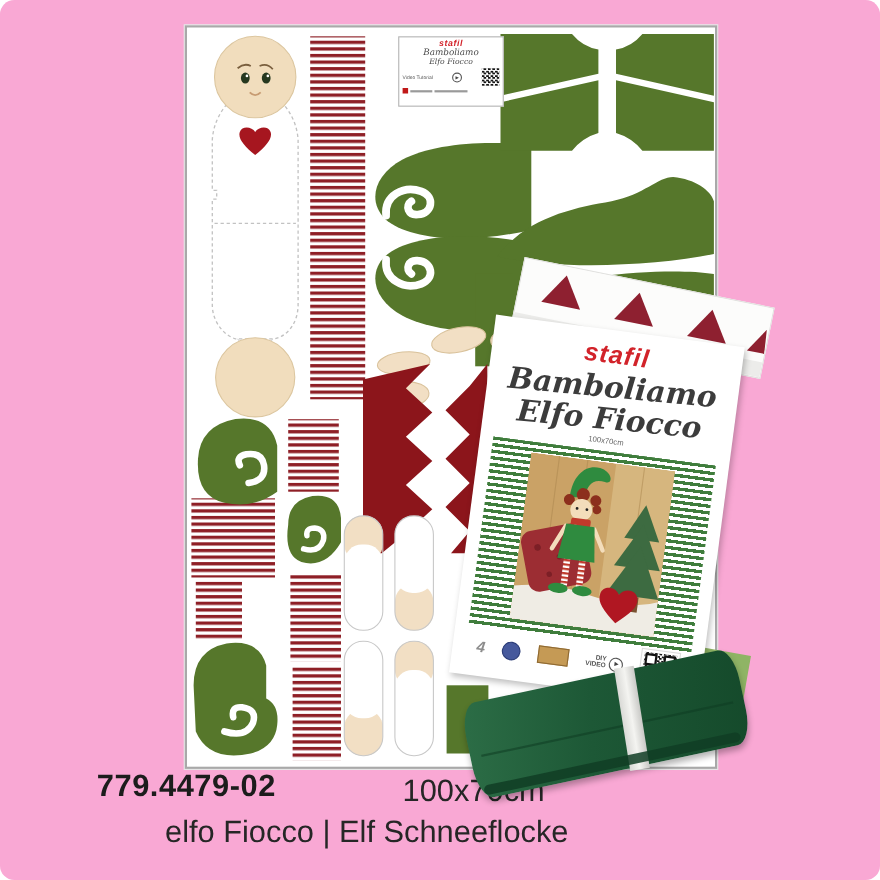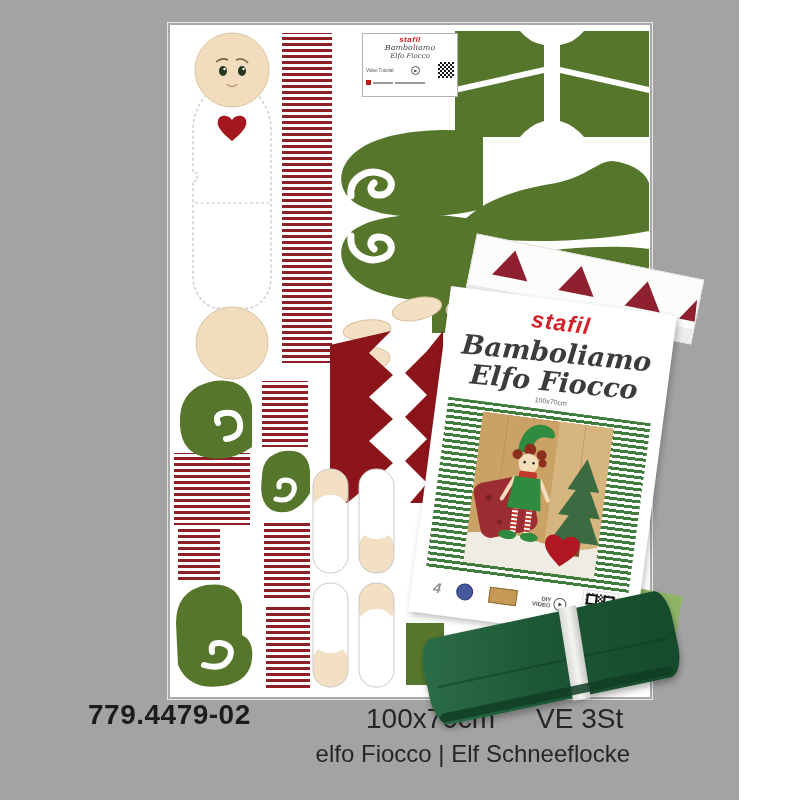--- a/index.html
+++ b/index.html
@@ -1,17 +1,17 @@
 <!DOCTYPE html>
 <html><head>
 <meta charset="utf-8">
 <style>
   html,body{margin:0;padding:0;background:#fff;}
-  #stage{position:relative;width:739px;height:800px;background:#a3a3a3;overflow:hidden;
-         font-family:"Liberation Sans",sans-serif;}
+  #stage{position:relative;width:800px;height:800px;background:#f9a8d4;overflow:hidden;
+         font-family:"Liberation Sans",sans-serif;border-radius:13px;}
 
   
   .panel{position:absolute;left:168px;top:23px;width:480px;height:672px;
          background:#fff;border:2px solid #a9a9a9;box-shadow:0 0 0 1px #e6e6e6;}
   .panel svg{position:absolute;left:0;top:0;}
 
   
   .panel-label{position:absolute;left:362px;top:33px;width:96px;height:64px;
        background:#fff;border:1px solid #b3b3b3;z-index:4;padding:2px 3px;box-sizing:border-box;}
   .pl-brand{font-size:8px;font-weight:bold;font-style:italic;color:#d2232a;text-align:center;line-height:8px;letter-spacing:.5px;}
@@ -62,21 +62,21 @@
   .roll-ribbon{position:absolute;left:56%;top:-3px;bottom:-3px;width:18px;
       background:linear-gradient(90deg,#d9d9d6,#f4f4f1 50%,#c9c9c6);transform:rotate(3deg);}
   .roll-fold{position:absolute;left:4%;right:4%;top:55%;height:2px;background:#0e3c23;opacity:.55;}
   .roll-edge{position:absolute;left:6px;right:10px;bottom:3px;height:9px;background:#113d25;
       border-radius:8px;opacity:.85;}
 
   
   .sku{position:absolute;left:88px;top:699px;font-size:28px;font-weight:bold;color:#1c1c1c;letter-spacing:.5px;}
   .dim{position:absolute;left:366px;top:703px;font-size:28px;color:#262626;}
   .unit{position:absolute;left:536px;top:703px;font-size:28px;color:#262626;}
-  .pname{position:absolute;left:150px;top:740px;width:480px;text-align:right;font-size:24px;color:#262626;}
+  .pname{position:absolute;left:150px;top:740px;width:480px;text-align:left;font-size:28px;color:#262626;}
 </style>
 </head>
 <body>
 
 <div id="stage">
 
   <div class="panel">
     <svg width="480" height="672" viewBox="0 0 480 672">
       <defs>
         <pattern id="rs" width="6" height="6" patternUnits="userSpaceOnUse">
@@ -304,16 +304,15 @@
   </div>
 
   <div class="pkg-roll">
     <div class="roll-fold"></div>
     <div class="roll-ribbon"></div>
     <div class="roll-edge"></div>
   </div>
 
   <div class="sku">779.4479-02</div>
   <div class="dim">100x70cm</div>
-  <div class="unit">VE 3St</div>
   <div class="pname">elfo Fiocco | Elf Schneeflocke</div>
 
 </div>
 
 </body></html>

